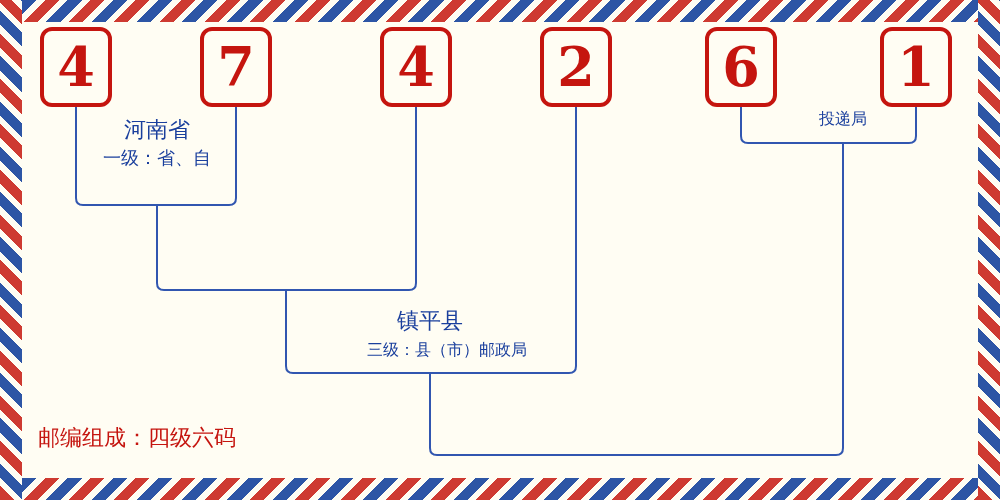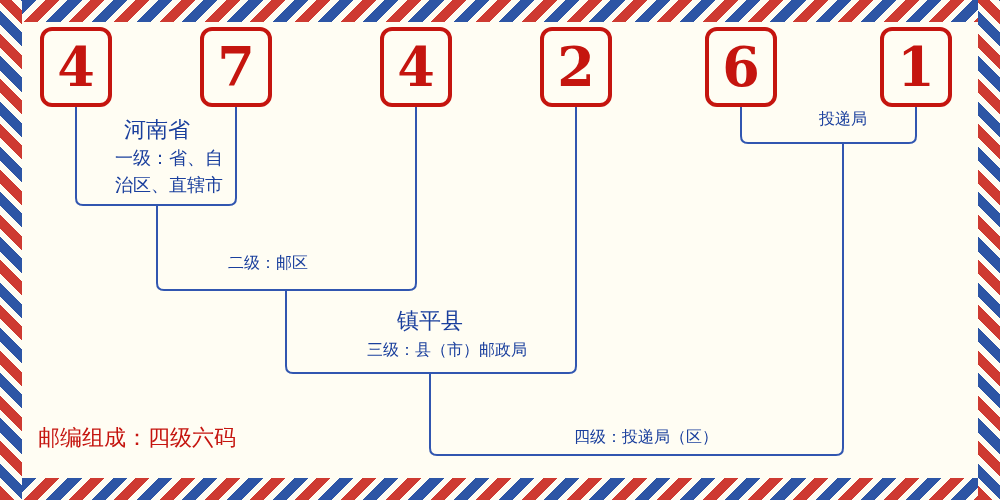--- a/index.html
+++ b/index.html
@@ -45,21 +45,21 @@
   }
 
   
   .lbl {
     position:absolute; z-index:2; color:var(--blue-text,#1a3f9d);
     text-align:center; white-space:nowrap; font-weight:normal;
   }
   .ctr { transform:translateX(-50%); }
   .name { font-size:22px; }
   .desc { font-size:16px; }
-  .lines { line-height:1.5; font-size:18px;margin-left:12px; }
+  .lines { line-height:1.5; font-size:18px; }
   .note { color:var(--red,#c5150f); font-size:22px;text-align:right; }
 </style>
 </head>
 <body>
 
 <div id="stage">
 
   <svg id="connectors" width="1000" height="500" viewBox="0 0 1000 500">
     <path class="conn" d="M76,107 L76,198 Q76,205 83,205 L229,205 Q236,205 236,198 L236,107"></path>
     <path class="conn" d="M157,205 L157,283 Q157,290 164,290 L409,290 Q416,290 416,283 L416,107"></path>
@@ -84,33 +84,30 @@
     <span class="digit">6</span>
   </div>
   <div class="digit-box d6">
     <span class="digit">1</span>
   </div>
 
   <div class="lbl name ctr" style="left:157px;top:115px">河南省</div>
 
   <div class="lbl lines ctr" style="left:157px;top:144px">
     <div>一级：省、自</div>
-    <div>治区、直辖市</div>
   </div>
 
-  <div class="lbl desc ctr" style="left:268px;top:253px">二级：邮区</div>
 
   <div class="lbl name ctr" style="left:430px;top:306px">镇平县</div>
 
   <div class="lbl desc ctr" style="left:447px;top:340px">三级：县（市）邮政局</div>
 
   <div class="lbl desc ctr" style="left:843px;top:109px">投递局</div>
 
 
-  <div class="lbl desc ctr" style="left:646px;top:427px">四级：投递局（区）</div>
 
   <div class="lbl note" style="left:38px;top:423px">邮编组成：四级六码</div>
 
   <div class="bs bs-top"></div>
   <div class="bs bs-bottom"></div>
   <div class="bs bs-left"></div>
   <div class="bs bs-right"></div>
 
 </div>
 

